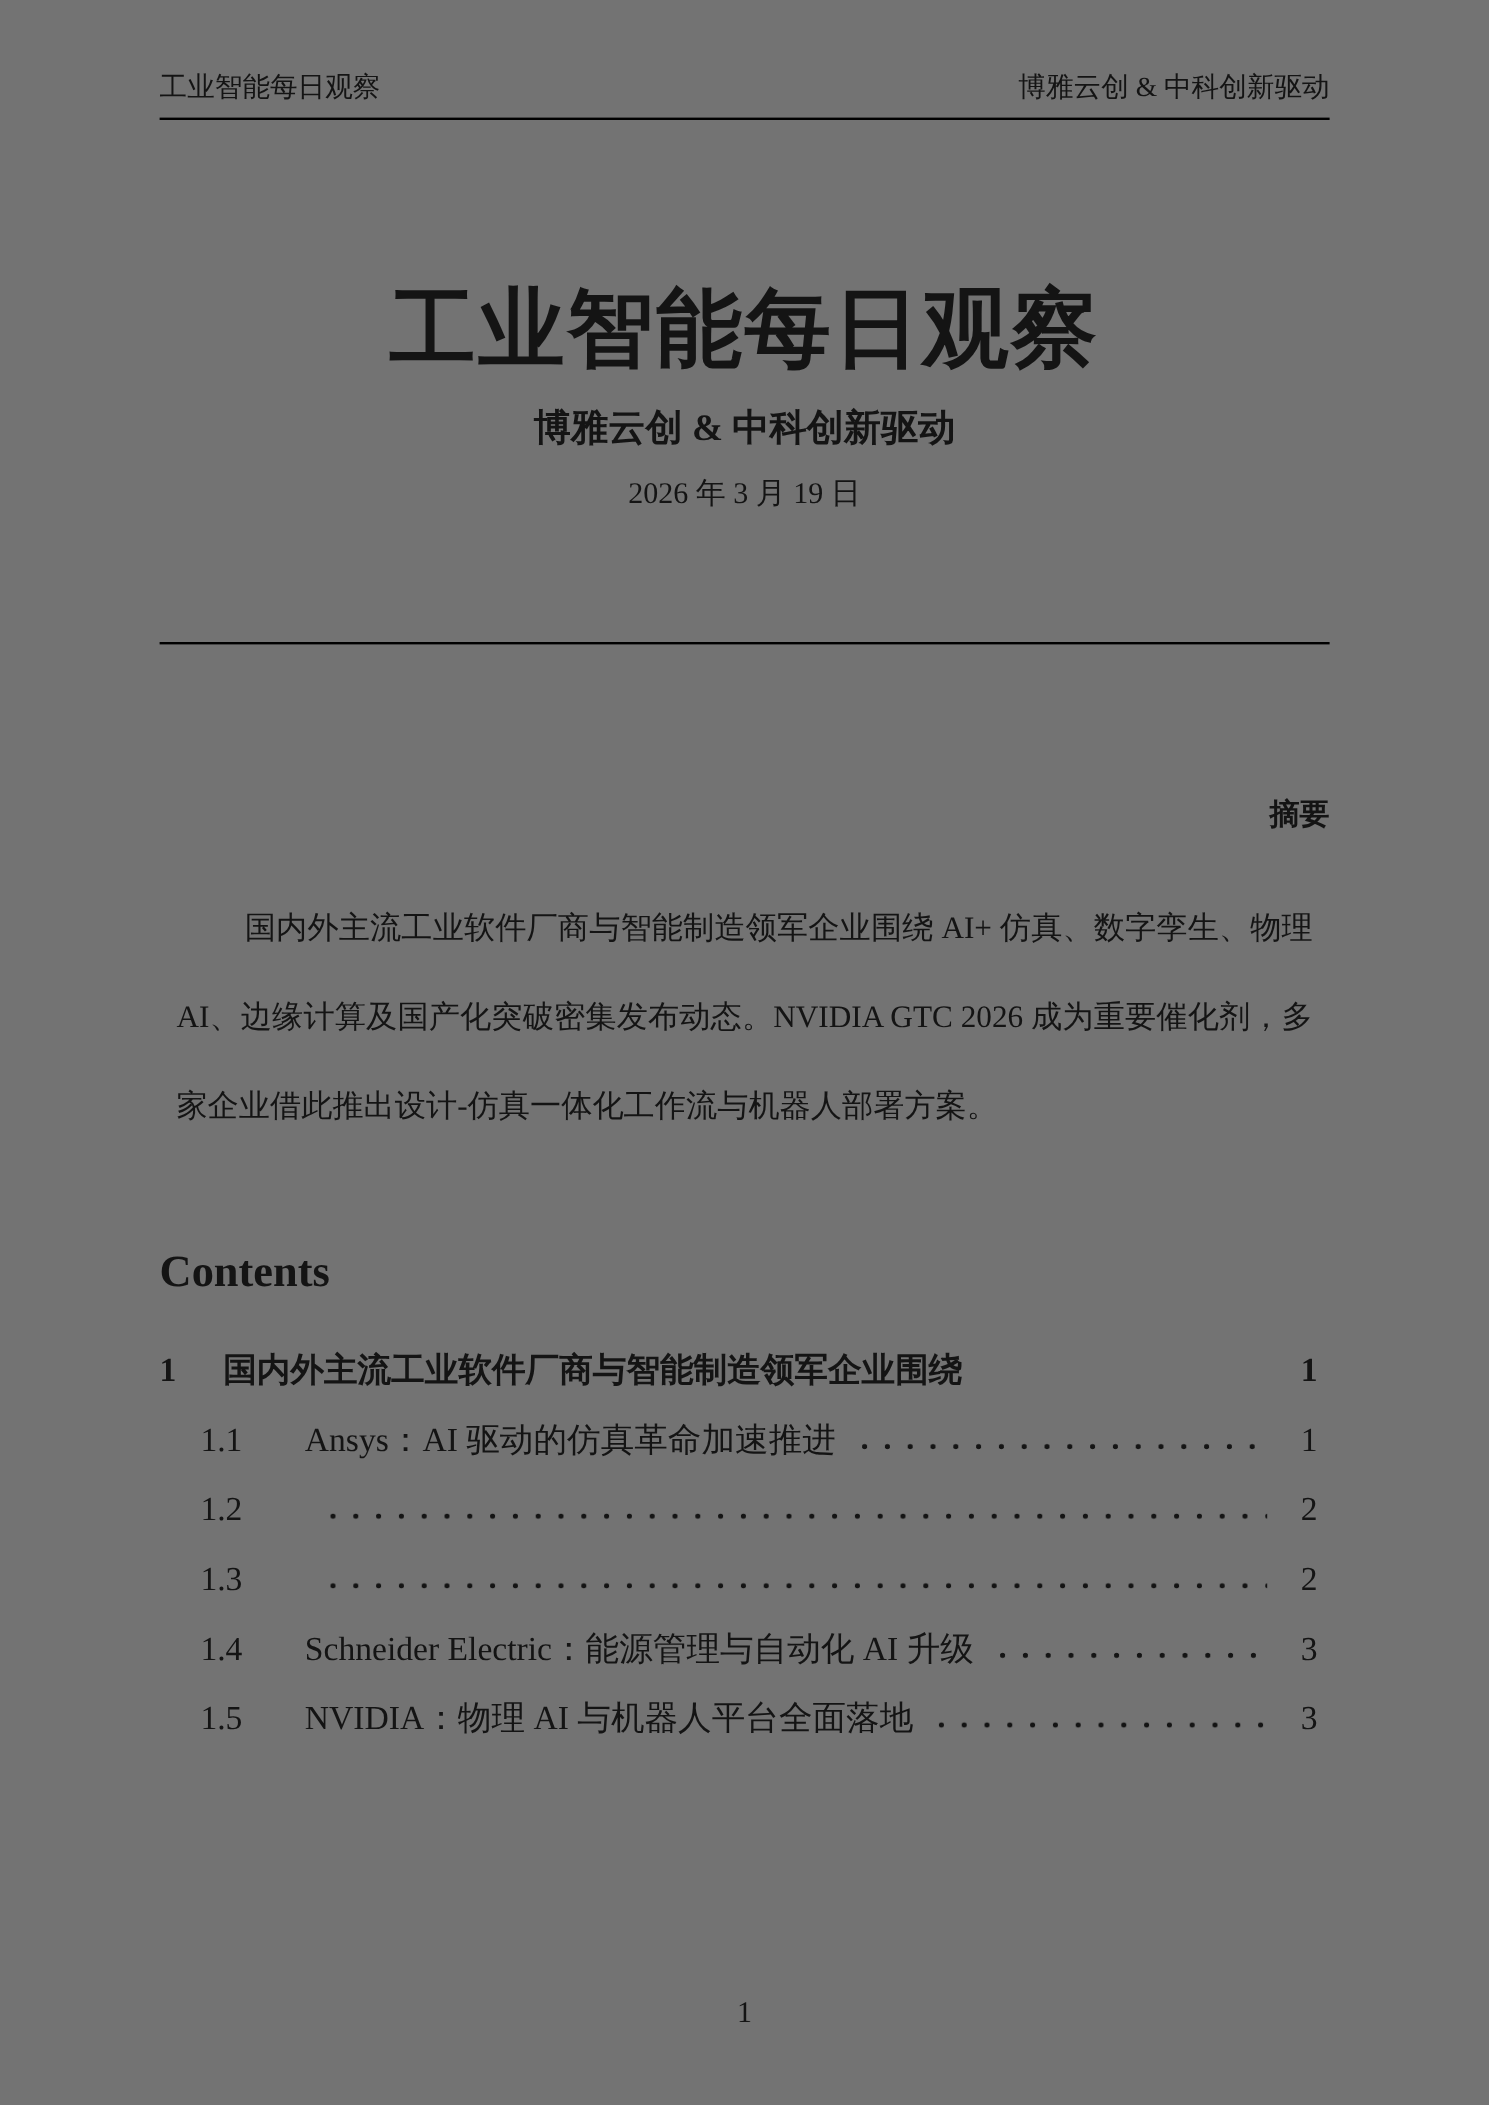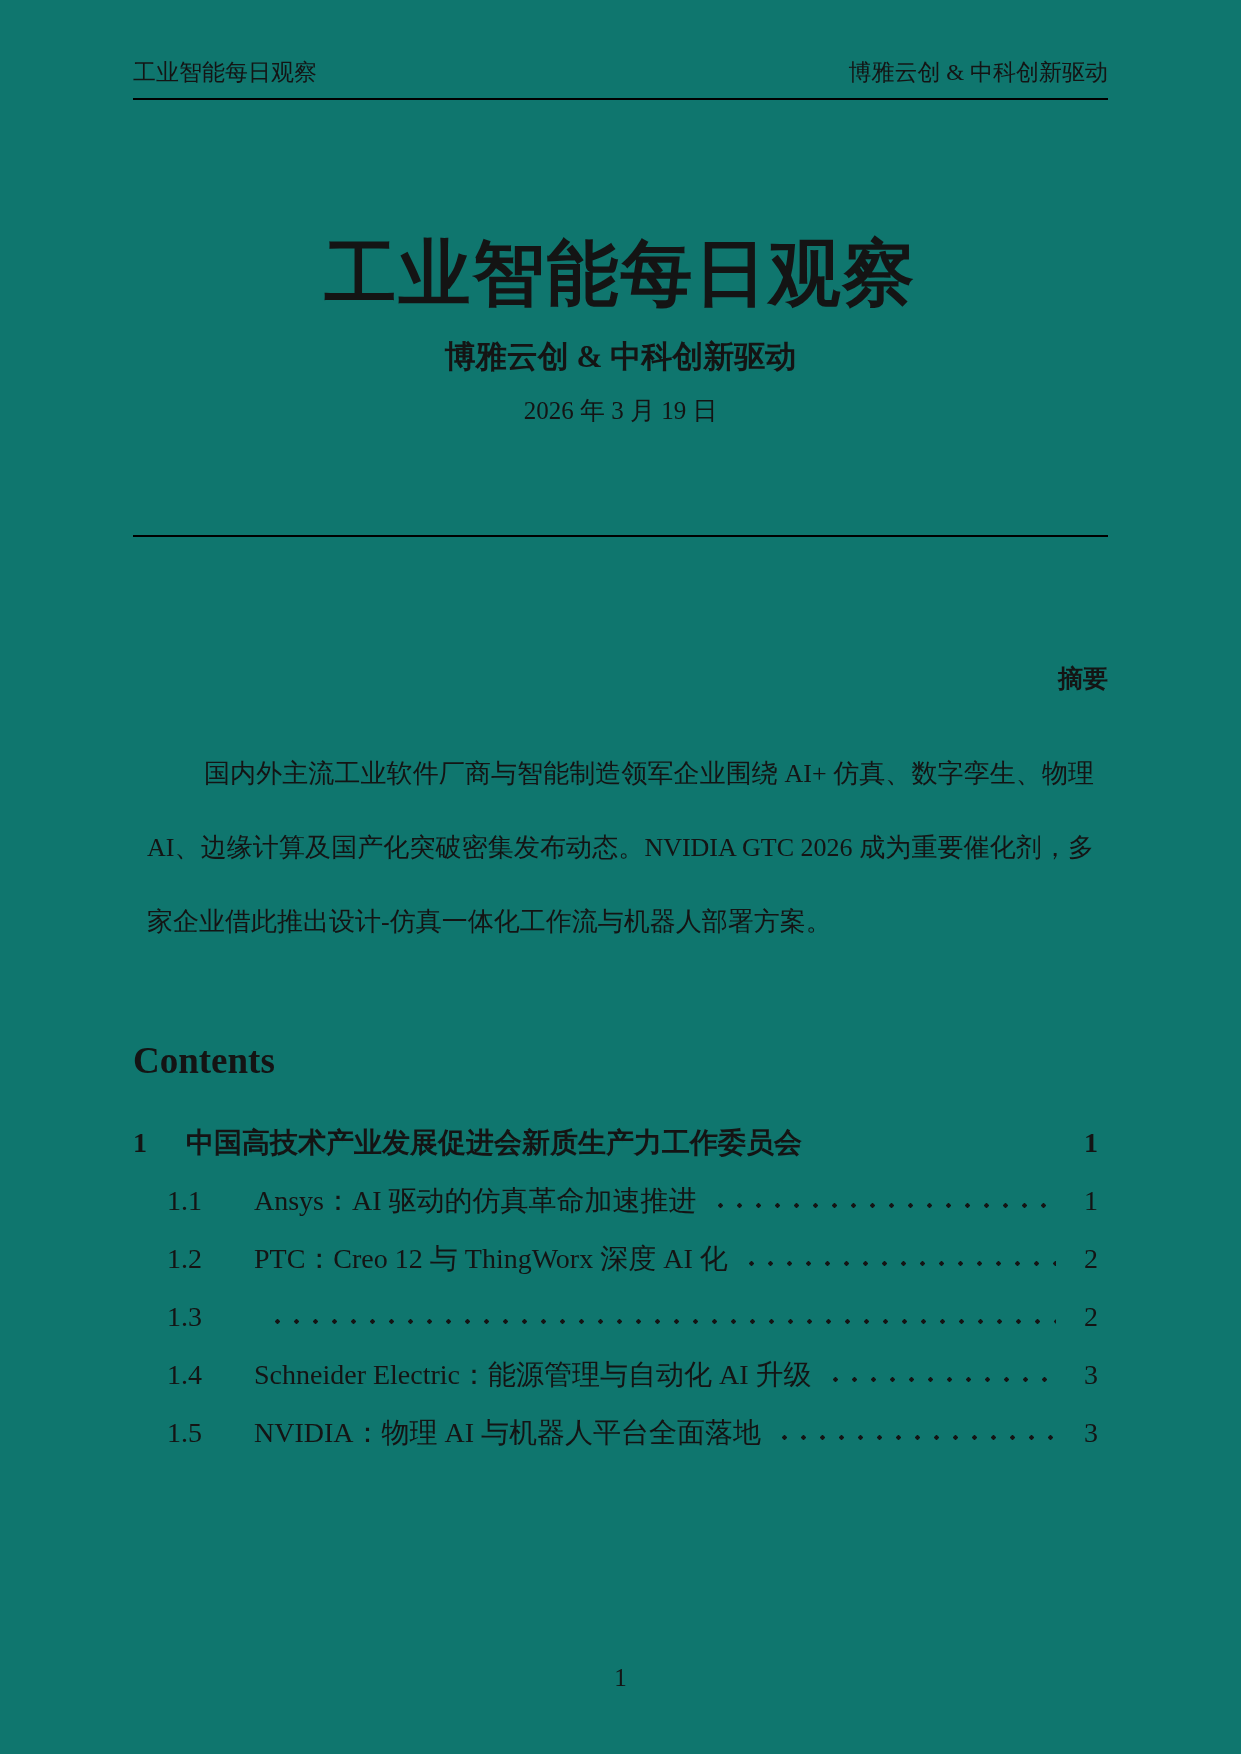--- a/index.html
+++ b/index.html
@@ -1,17 +1,17 @@
 <!DOCTYPE html>
 <html><head>
 <meta charset="utf-8">
 <style>
   html, body { margin:0; padding:0; background:#ffffff; }
   .page {
-    width:1241px; height:1754px; margin:0 auto; background:#0f766e;
+    width:1241px; height:1754px; margin:0 auto; background:#737373;
     color:#141414; font-family:"Liberation Serif","DejaVu Serif",serif;
     box-sizing:border-box; padding:0 133px; position:relative; overflow:hidden;
   }
 
   
   .doc-header {
     display:flex; justify-content:space-between; align-items:flex-end;
     padding-top:58px; padding-bottom:10px; border-bottom:2px solid #000;
     font-size:23px; line-height:1.3;
   }
@@ -80,35 +80,34 @@
 
   <div class="abstract-heading">摘要</div>
   <p class="abstract-body">国内外主流工业软件厂商与智能制造领军企业围绕 AI+ 仿真、数字孪生、物理 AI、边缘计算及国产化突破密集发布动态。NVIDIA GTC 2026 成为重要催化剂，多家企业借此推出设计-仿真一体化工作流与机器人部署方案。</p>
 
   <div class="contents-heading">Contents</div>
 
   <div class="toc">
 
     <div class="toc-row level-section">
       <span class="toc-num">1</span>
-      <span class="toc-title">中国高技术产业发展促进会新质生产力工作委员会</span>
+      <span class="toc-title">国内外主流工业软件厂商与智能制造领军企业围绕</span>
       <span class="toc-leader"></span>
       <span class="toc-page">1</span>
     </div>
 
     <div class="toc-row level-subsection">
       <span class="toc-num">1.1</span>
       <span class="toc-title">Ansys：AI 驱动的仿真革命加速推进</span>
       <span class="toc-leader"></span>
       <span class="toc-page">1</span>
     </div>
 
     <div class="toc-row level-subsection">
       <span class="toc-num">1.2</span>
-      <span class="toc-title">PTC：Creo 12 与 ThingWorx 深度 AI 化</span>
       <span class="toc-leader"></span>
       <span class="toc-page">2</span>
     </div>
 
     <div class="toc-row level-subsection">
       <span class="toc-num">1.3</span>
       <span class="toc-leader"></span>
       <span class="toc-page">2</span>
     </div>
 

